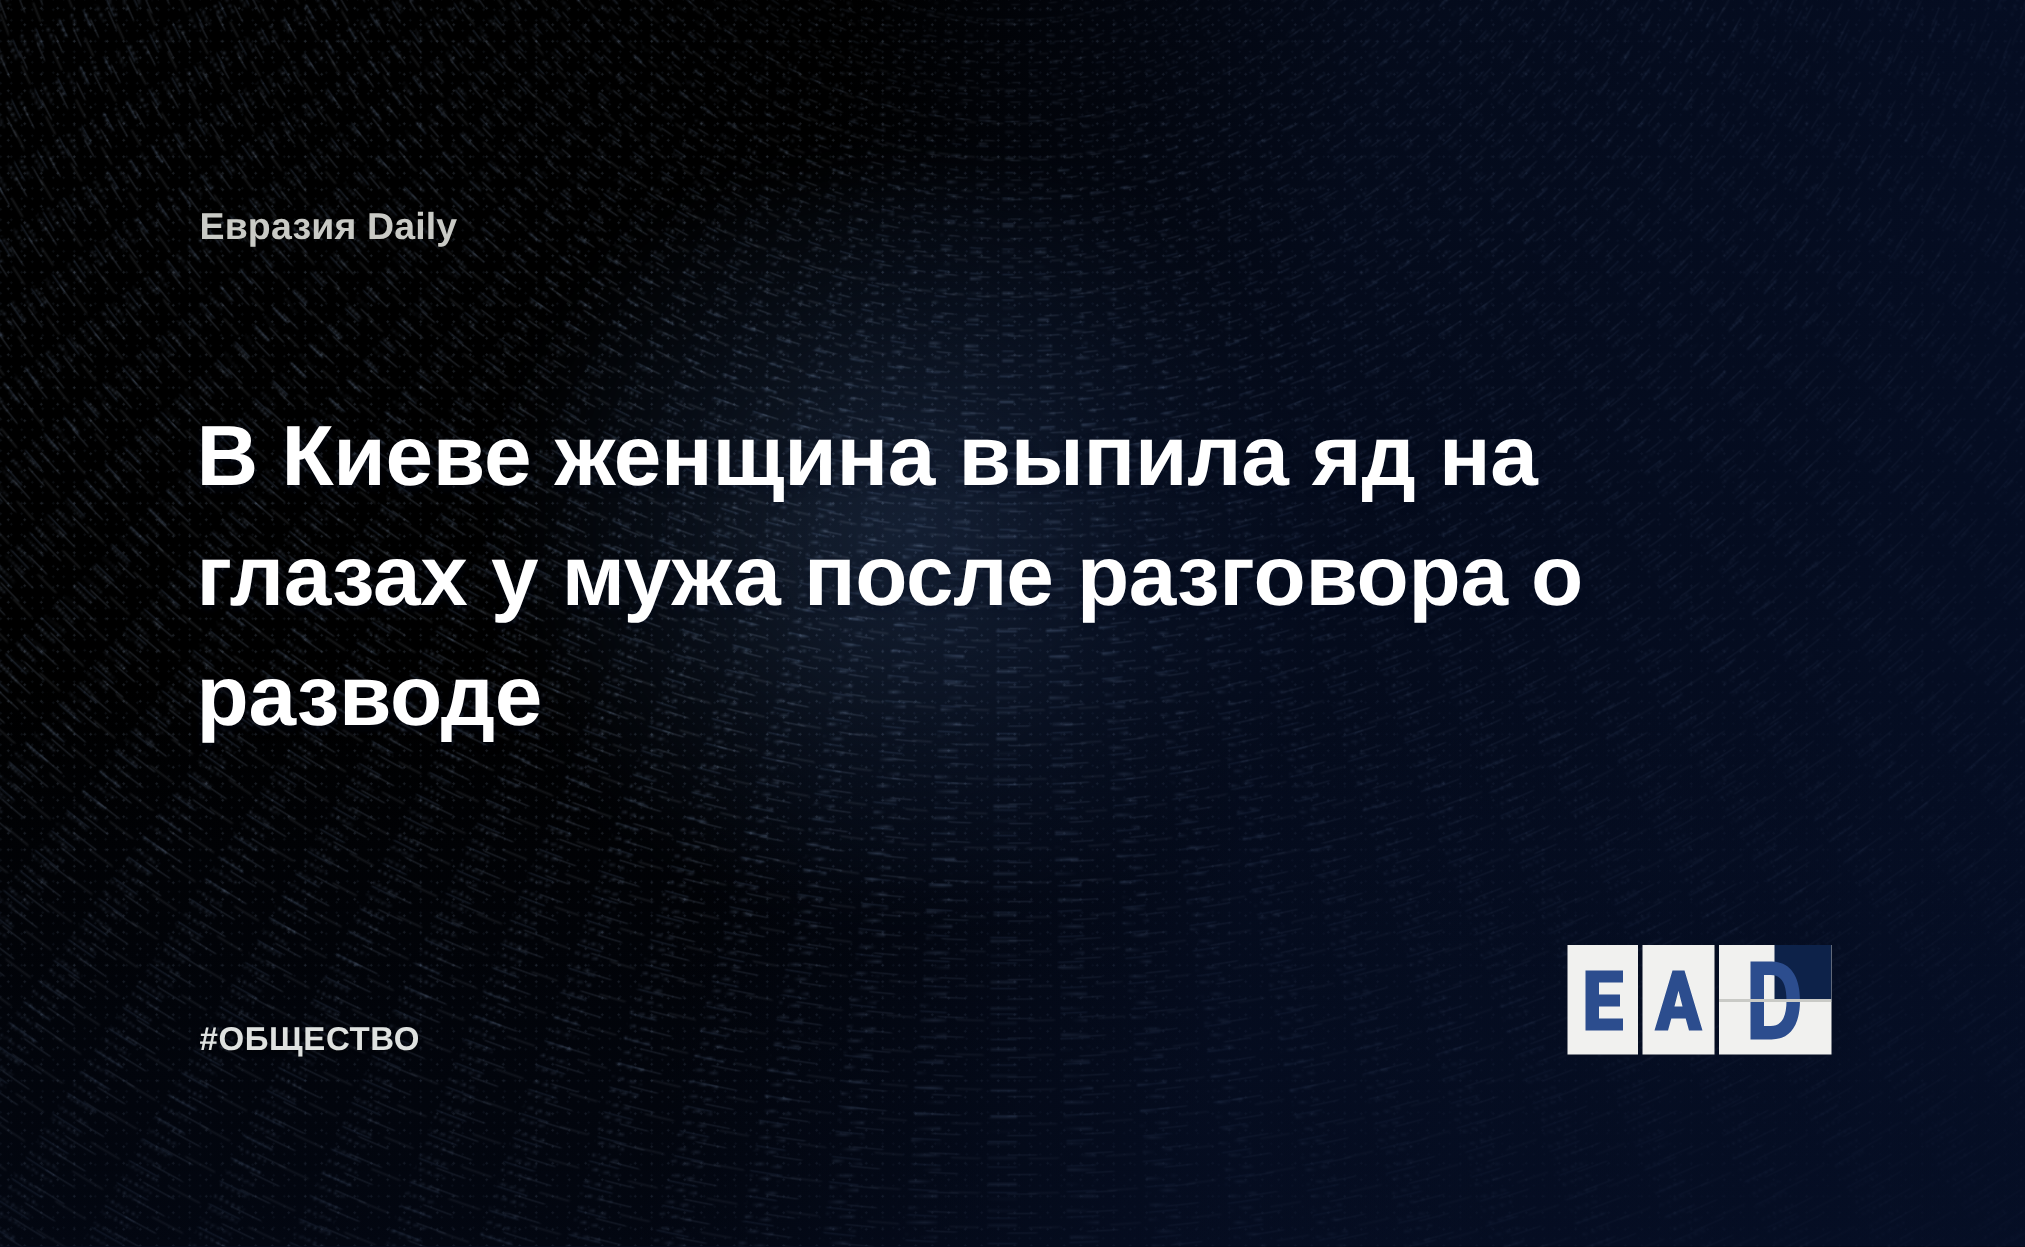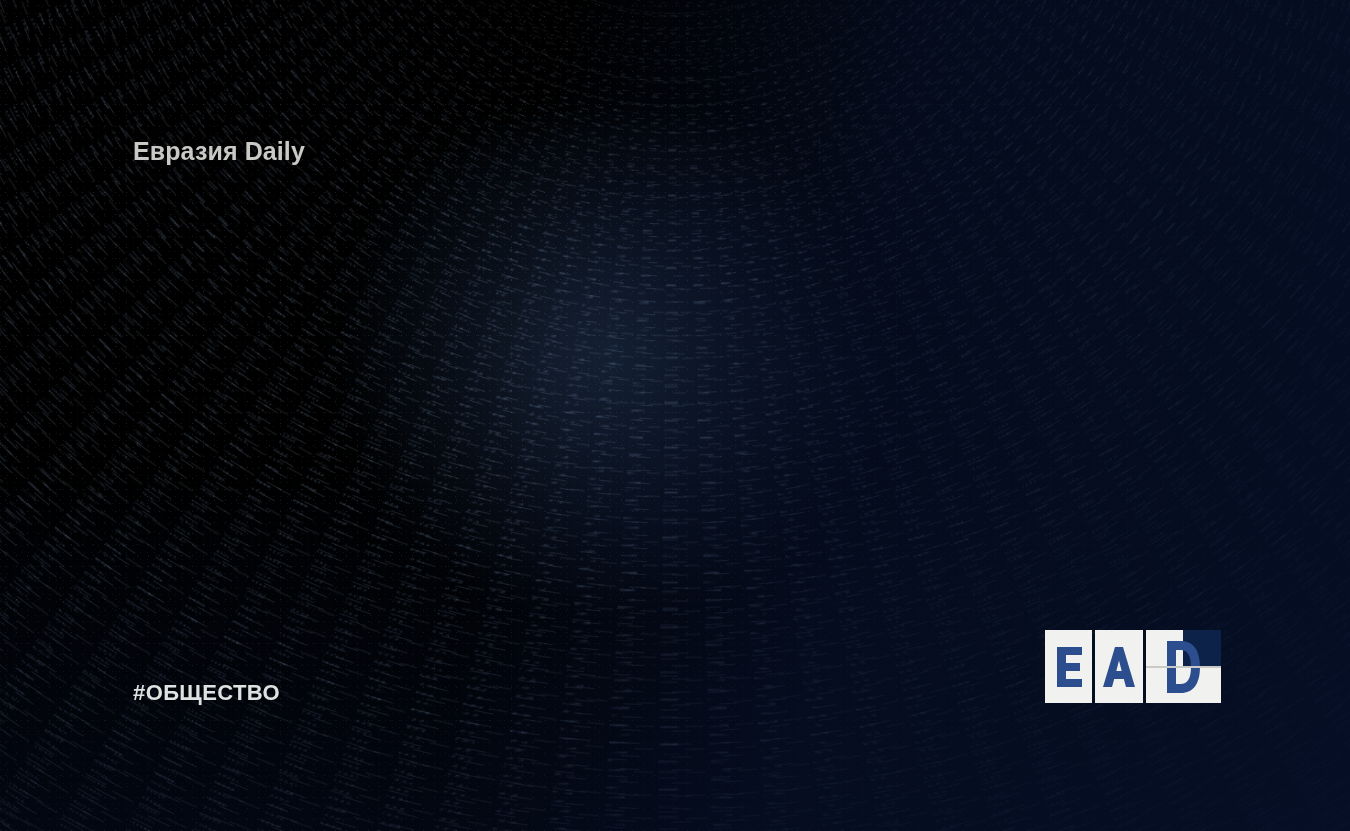--- a/index.html
+++ b/index.html
@@ -191,20 +191,21 @@
     <div class="trails t3"></div>
     <div class="speckle"></div>
     <div class="bg-dark-right"></div>
     <div class="bg-dark-bottom"></div>
   </div>
 
   <div class="content">
 
     <div class="brand">Евразия Daily</div>
 
+    <h1 class="headline">В Киеве женщина выпила яд на глазах у мужа после разговора о разводе</h1>
 
     <div class="tag">#ОБЩЕСТВО</div>
 
     <div class="logo">
 
       <div class="tile">
         <span>
           <svg width="30" height="44" viewBox="0 0 30 44" aria-hidden="true">
             <path d="M3 2 h25 v8 h-16 v8 h14 v8 h-14 v8 h16 v8 h-25 z" fill="#2c4d8e"></path>
           </svg>

